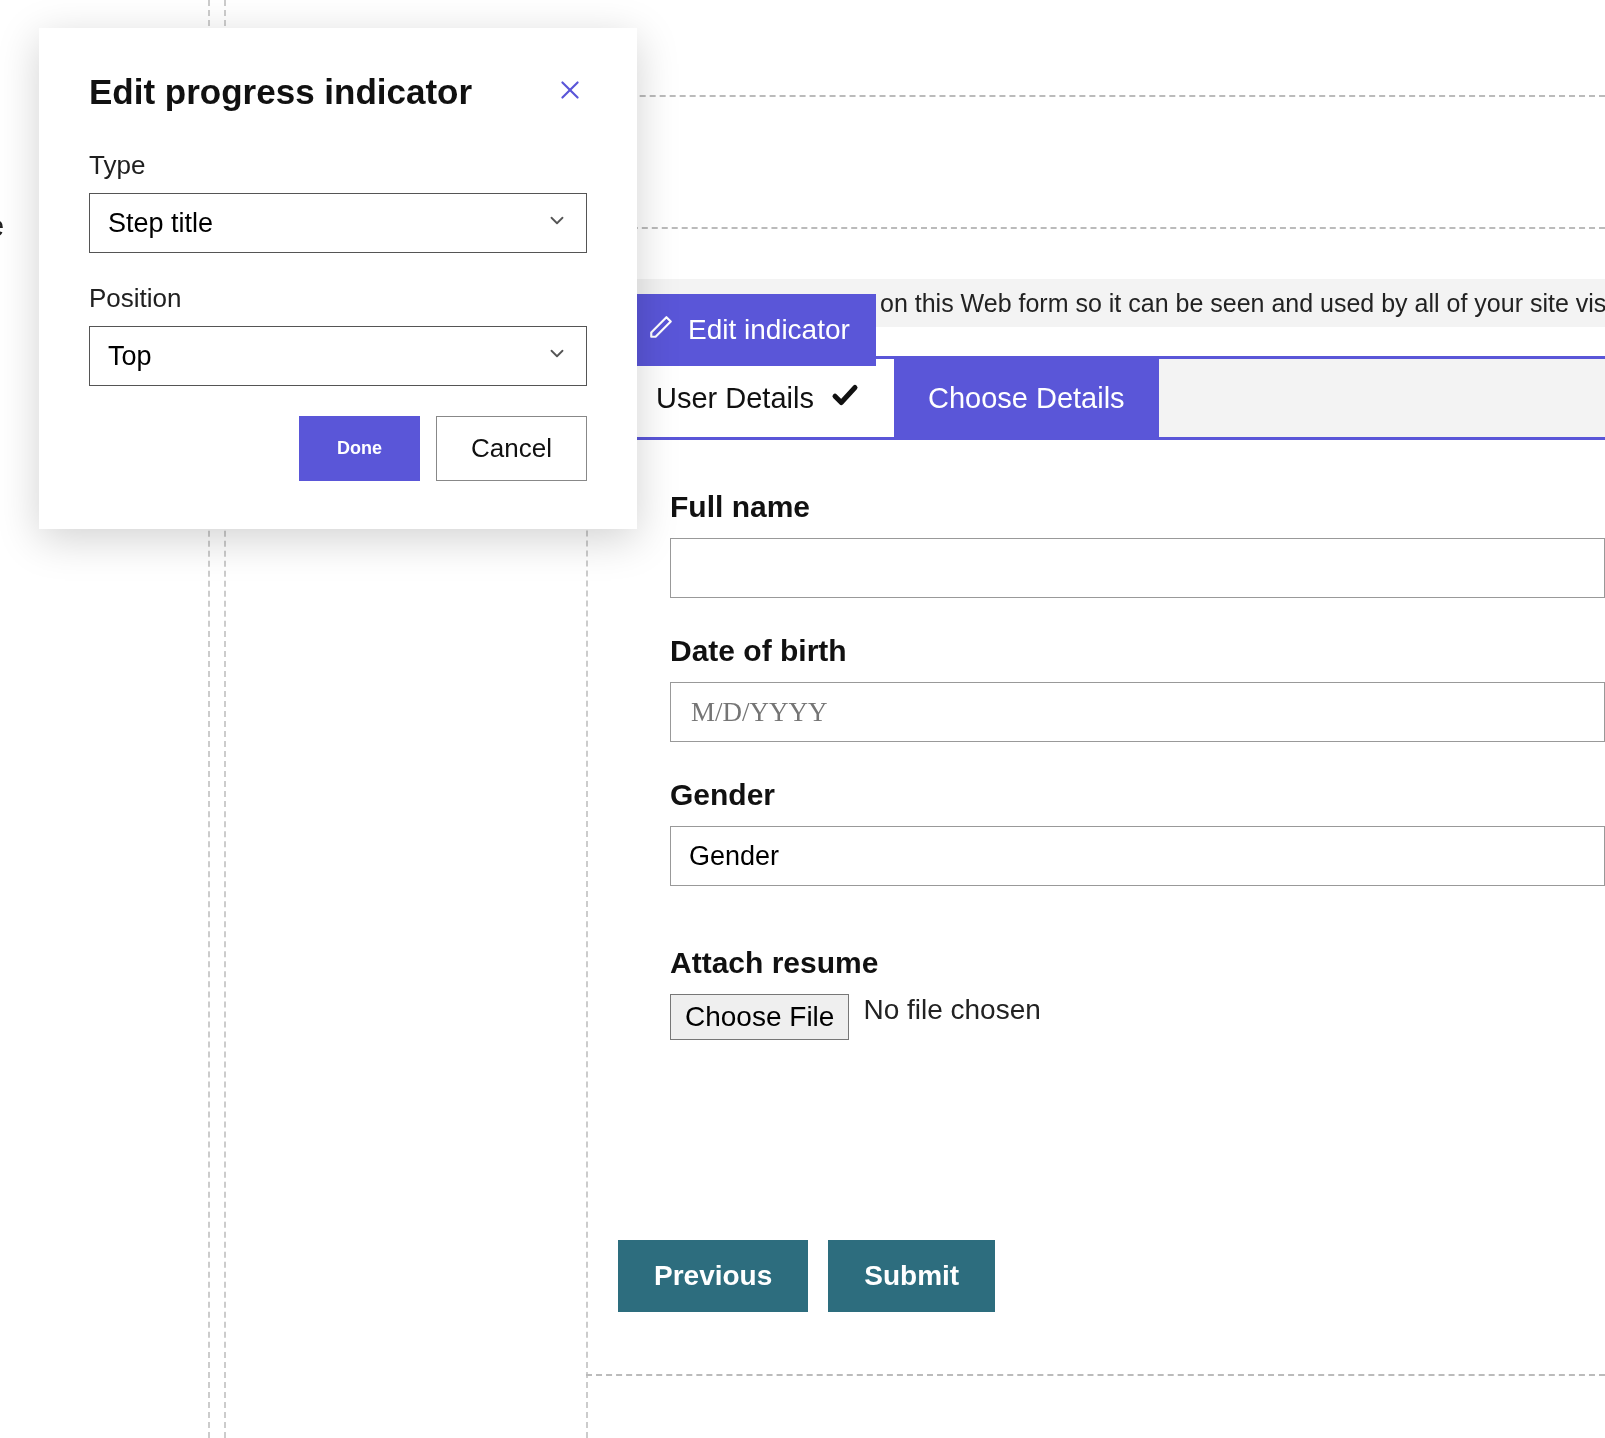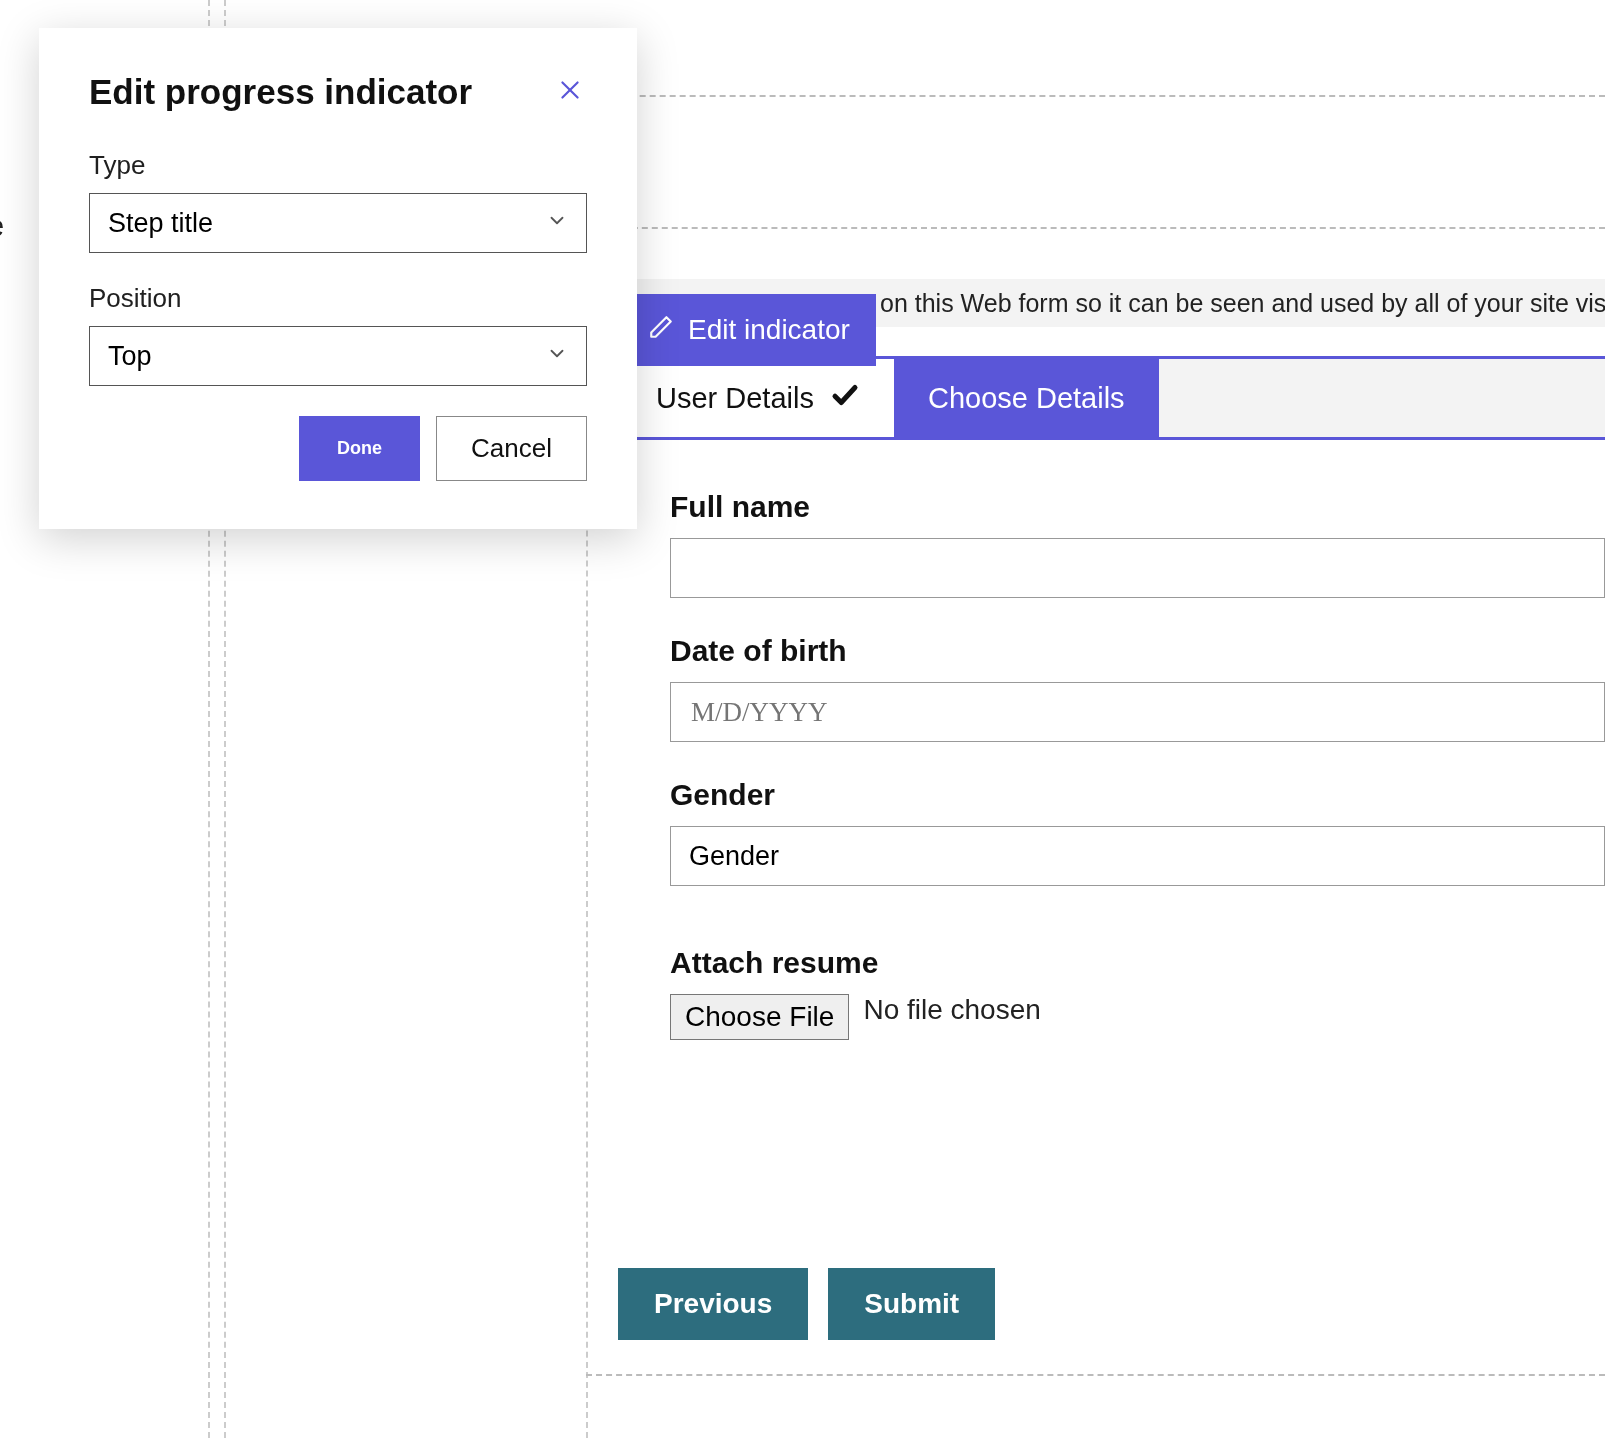--- a/index.html
+++ b/index.html
@@ -147,21 +147,21 @@
     padding: 6px 14px;
     border: 1px solid #777;
     background: #efefef;
     cursor: pointer;
     font-family: inherit;
   }
   .no-file-text { color: #222; }
 
   .form-buttons {
     position: absolute;
-    left: 618px; top: 1268px;
+    left: 618px; top: 1240px;
     display: flex;
     gap: 20px;
   }
   .teal-btn {
     background: #2d6d7e;
     color: #fff;
     border: none;
     font-size: 28px;
     font-weight: 700;
     padding: 20px 36px;

